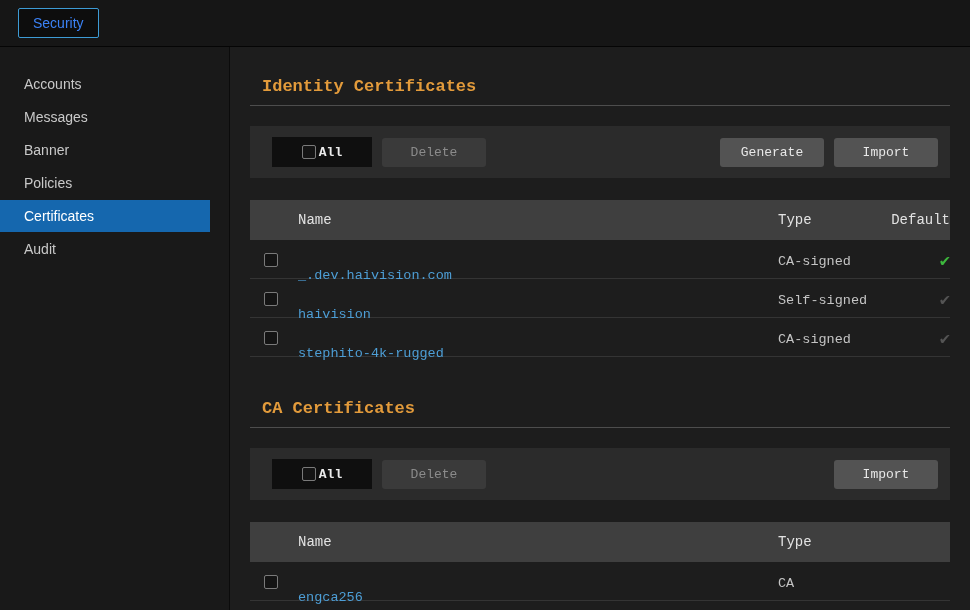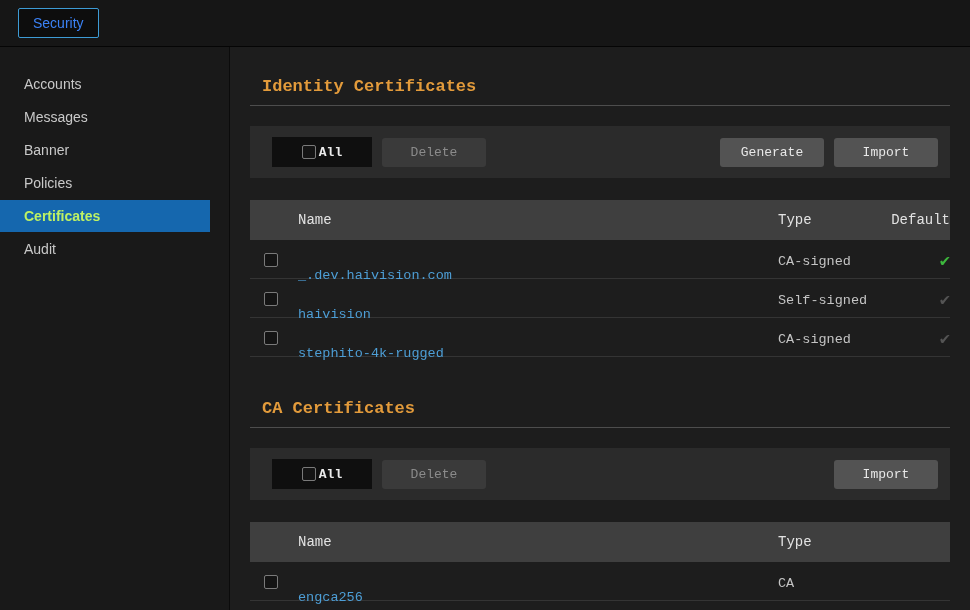--- a/index.html
+++ b/index.html
@@ -54,23 +54,22 @@
   }
   .side-item{
     padding:7px 24px;
     margin:1px 0;
     color:#c9c9c9;
     cursor:pointer;
     line-height:18px;
   }
   .side-item.active{
     background:var(--accent);
-    color:#bef264;
+    color:#ffffff;
     margin-right:19px;
-    font-weight:bold;
   }
   .content{
     flex:1;
     padding:16px 20px 0 20px;
     background:#1d1d1d;
     font-family:Liberation Mono, monospace;
   }
   
   .section-title{
     color:var(--heading);

